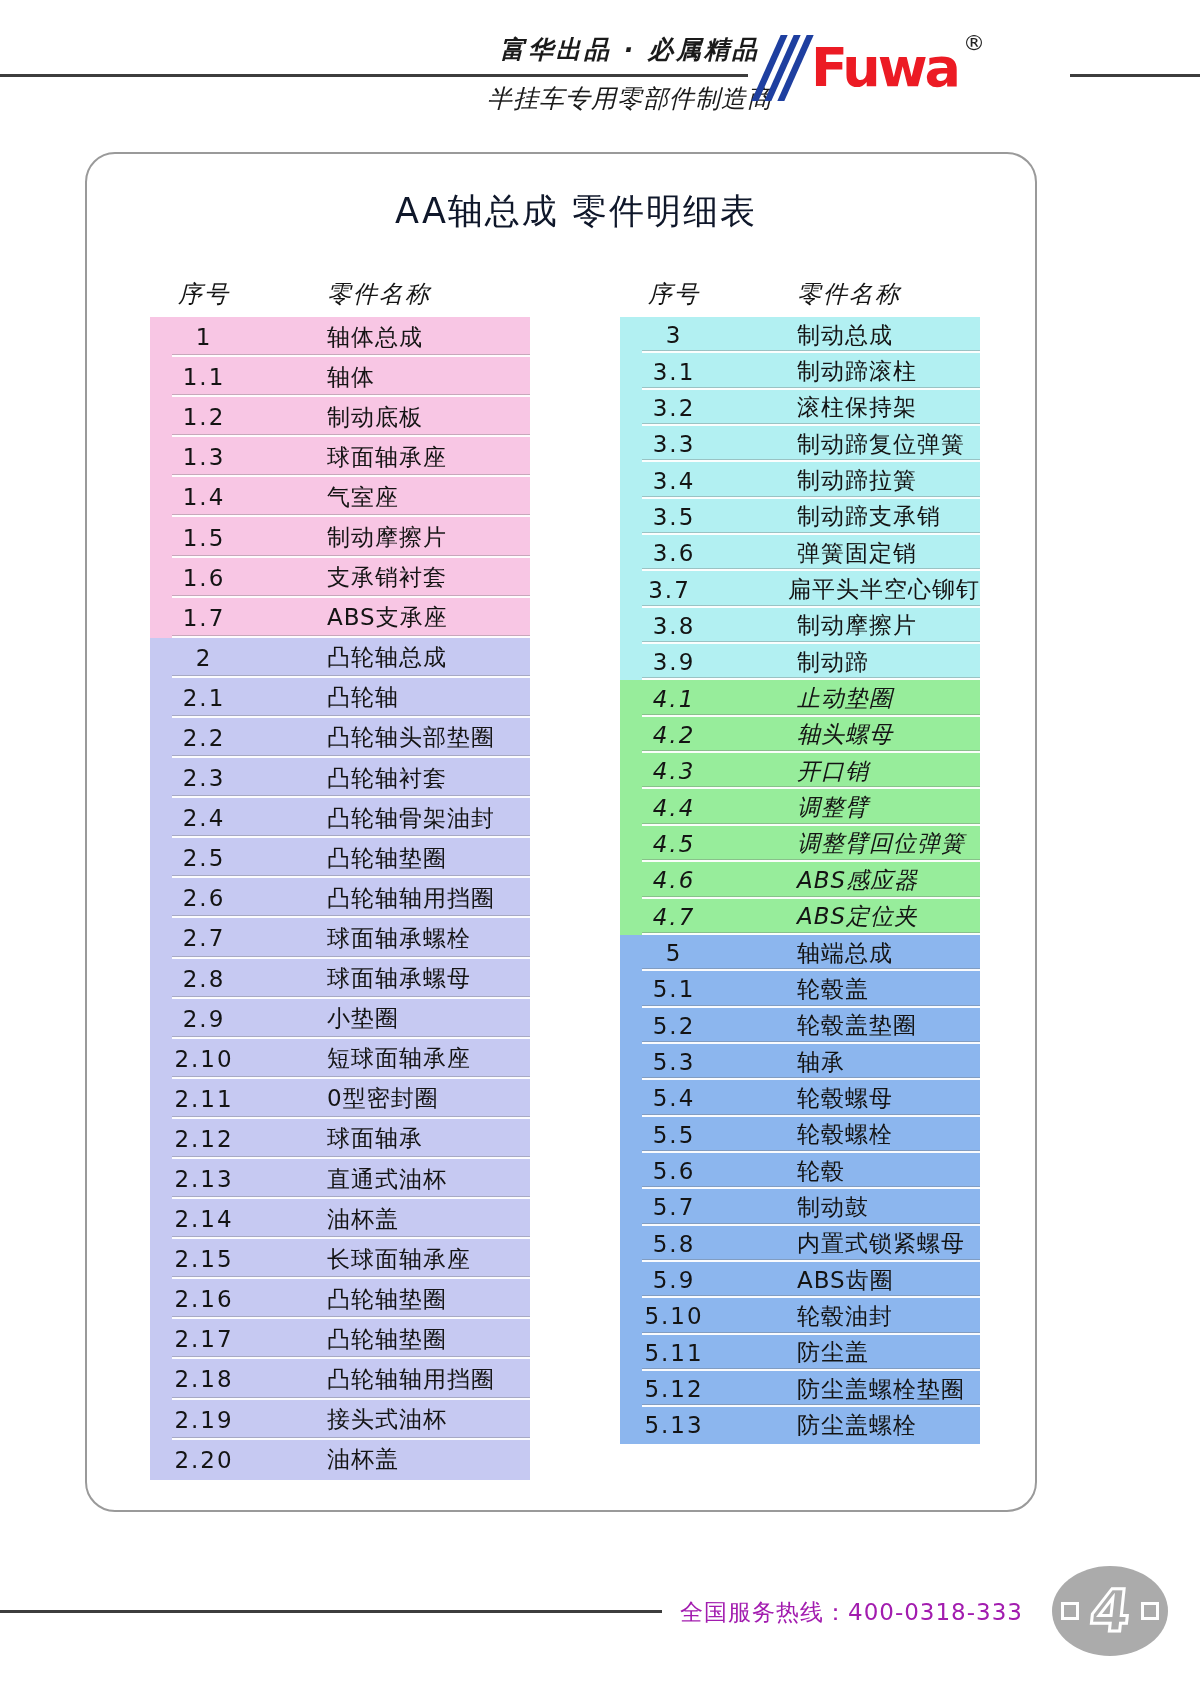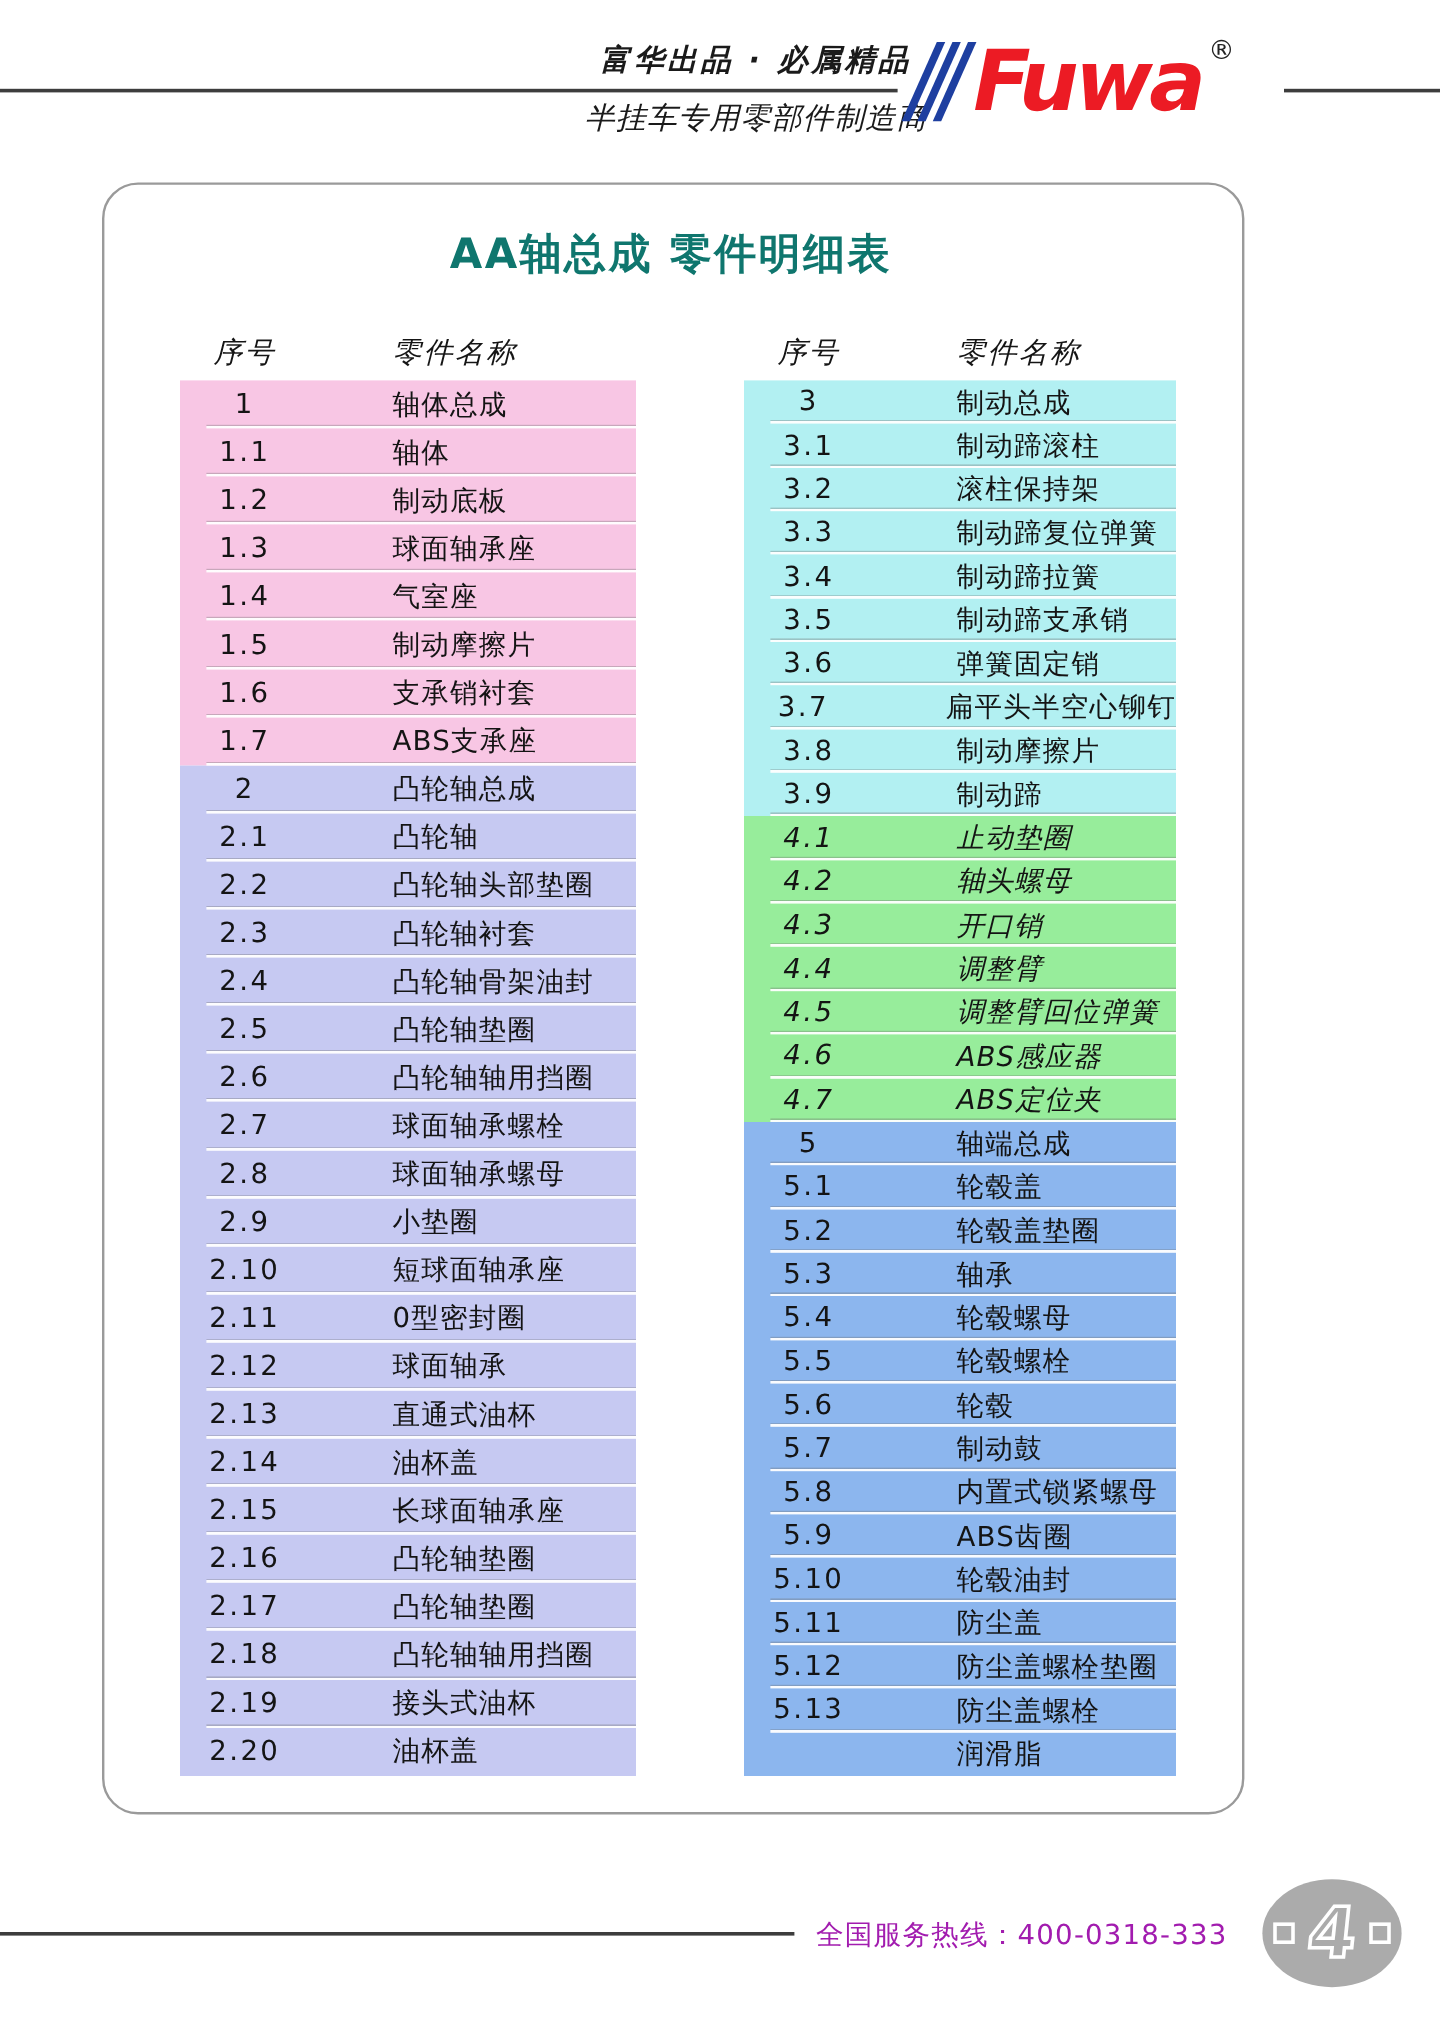--- a/index.html
+++ b/index.html
@@ -10,29 +10,29 @@
   .slogan1{position:absolute;left:430px;top:33px;width:400px;text-align:center;
            font-size:25px;font-weight:bold;font-style:italic;letter-spacing:3px;color:#1a1a1a;}
   .slogan2{position:absolute;left:425px;top:82px;width:410px;text-align:center;
            font-size:25px;font-weight:normal;font-style:italic;letter-spacing:1px;color:#1a1a1a;}
   .hline-left{position:absolute;left:0;top:74px;width:748px;height:3px;background:#3d3d3d;}
   .hline-right{position:absolute;left:1070px;top:74px;width:130px;height:3px;background:#3d3d3d;}
 
   .logo{position:absolute;left:766px;top:24px;height:88px;display:flex;align-items:center;}
   .logo-stripes{display:flex;gap:6px;margin-right:12px;transform:skewX(-24deg);}
   .logo-stripes .s{width:7px;height:66px;background:#1e3fa0;}
-  .logo-text{font-size:70px;font-weight:bold;font-style:italic;color:#ec1b24;
+  .logo-text{font-size:54px;font-weight:bold;color:#ec1b24;
              letter-spacing:-3px;line-height:1;}
   .logo-reg{font-size:22px;color:#222;margin-left:5px;align-self:flex-start;margin-top:6px;}
 
   
   .box{position:absolute;left:85px;top:152px;width:948px;height:1356px;
        border:2px solid #9a9a9a;border-radius:30px;background:#fff;}
-  .title{position:absolute;left:85px;top:188px;width:948px;text-align:center;
-         font-size:35px;font-weight:700;letter-spacing:2px;color:#0f766e;}
+  .title{position:absolute;left:102px;top:188px;width:948px;text-align:center;
+         font-size:35px;font-weight:400;letter-spacing:2px;color:#0f172a;}
 
   
   .ptable{position:absolute;top:270px;}
   .ptable-left{left:150px;width:380px;}
   .ptable-right{left:620px;width:360px;}
   .cols{display:flex;height:47px;align-items:center;font-size:24px;color:#151515;font-style:italic;}
   .cols .c-no{width:108px;text-align:center;letter-spacing:2px;}
   .cols .c-name{margin-left:69px;letter-spacing:2px;}
   .section{}
   .row{display:flex;align-items:center;position:relative;}
@@ -330,24 +330,20 @@
           <div class="name">防尘盖</div>
         </div>
         <div class="row">
           <div class="no">5.12</div>
           <div class="name">防尘盖螺栓垫圈</div>
         </div>
         <div class="row">
           <div class="no">5.13</div>
           <div class="name">防尘盖螺栓</div>
         </div>
-        <div class="row">
-          <div class="no"></div>
-          <div class="name">润滑脂</div>
-        </div>
       </div>
     </div>
 
   <div class="fline"></div>
   <div class="hotline">全国服务热线：400-0318-333</div>
   <div class="badge">
     <div class="sq"></div>
     <div class="num">4</div>
     <div class="sq"></div>
   </div>

